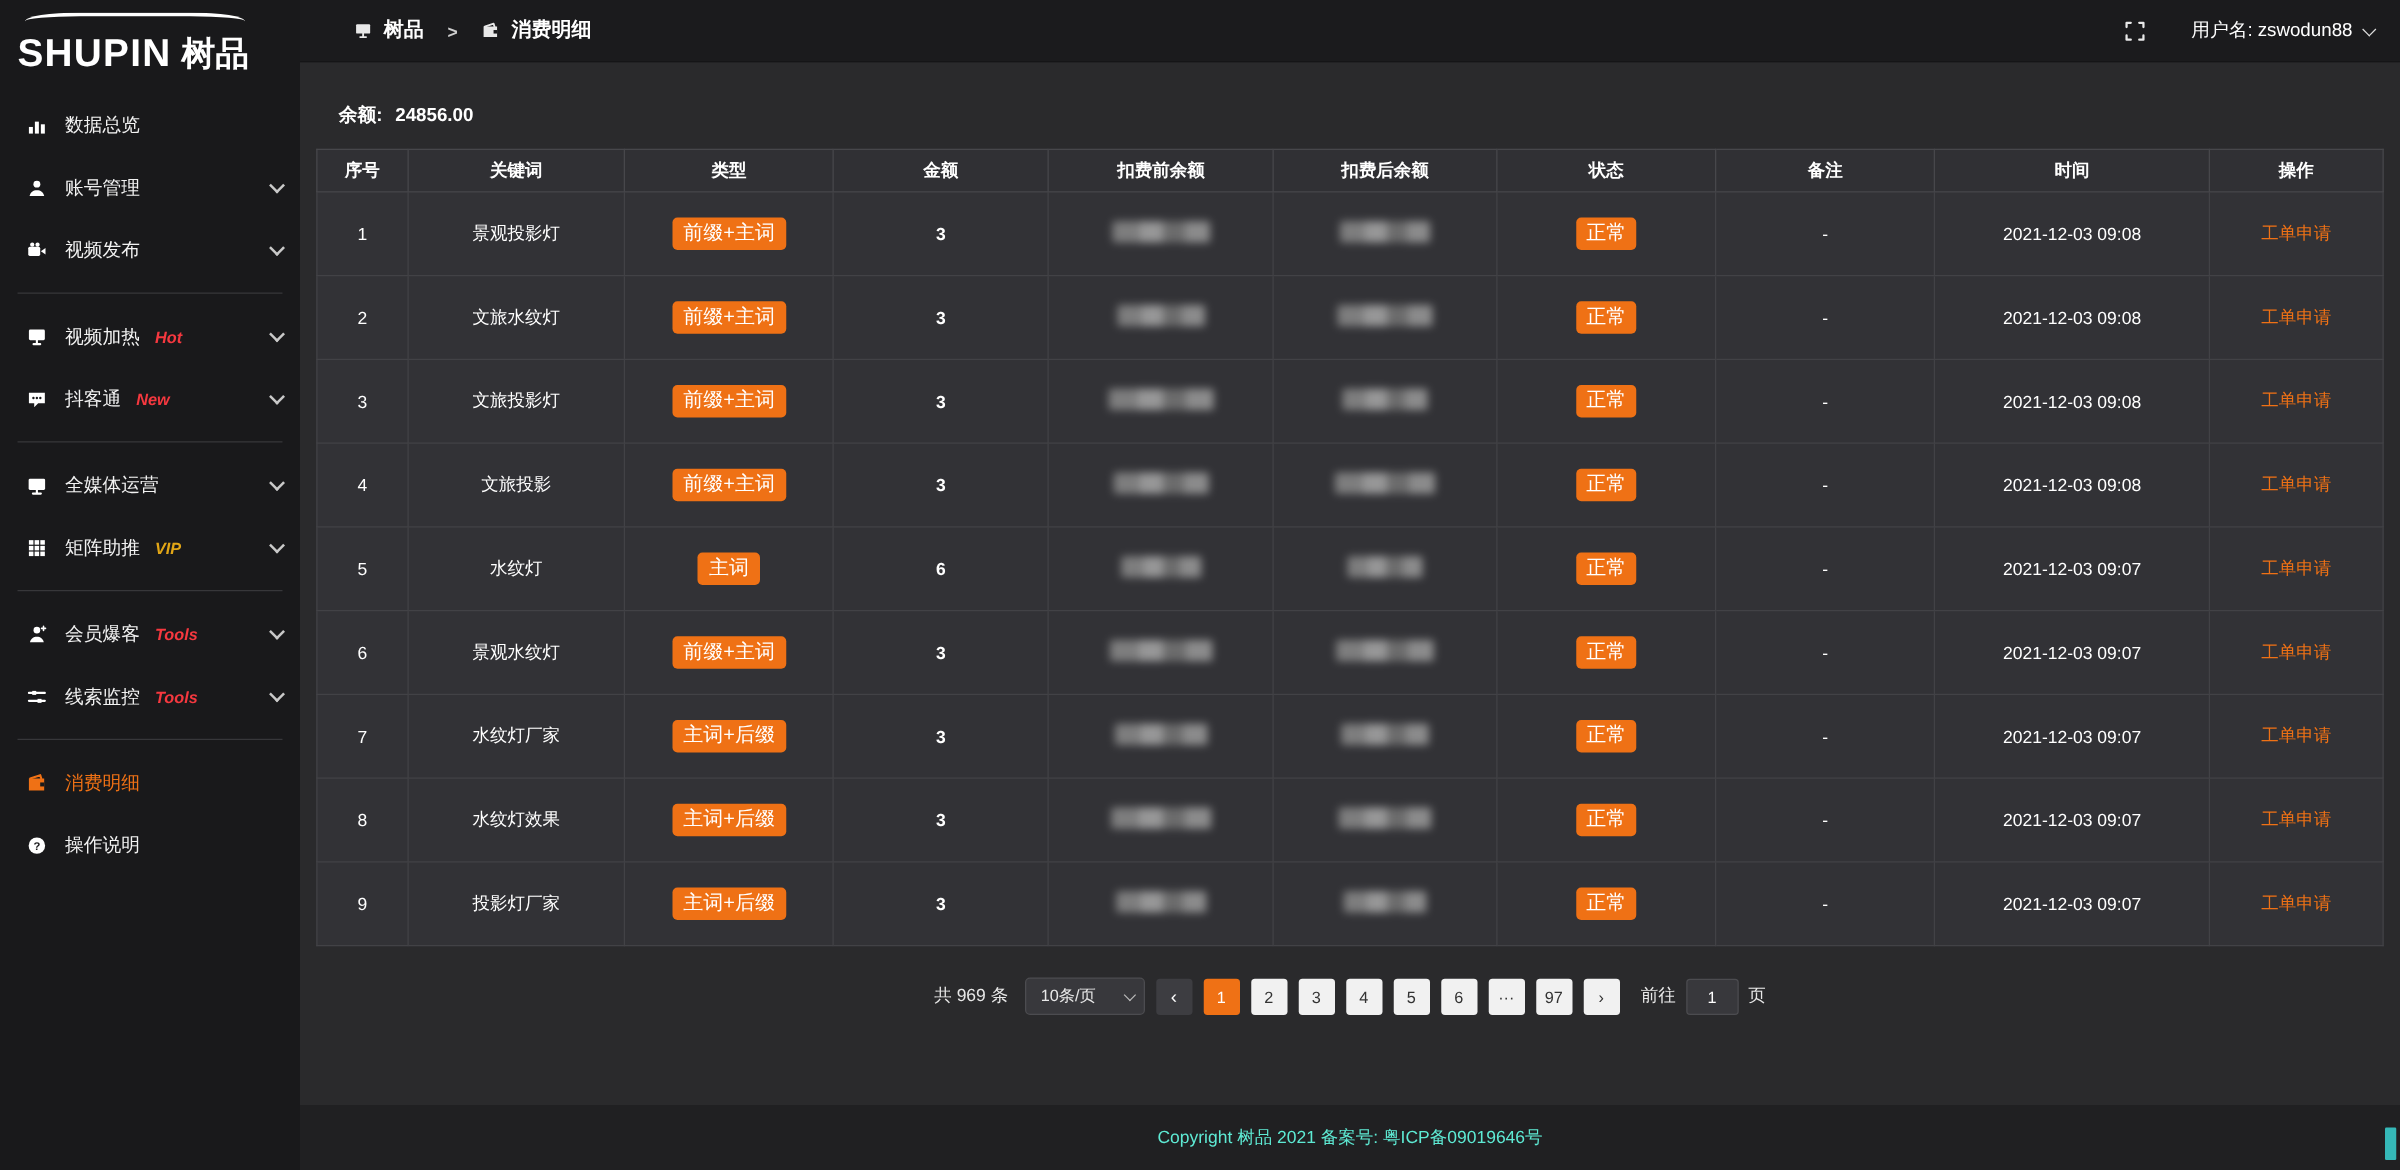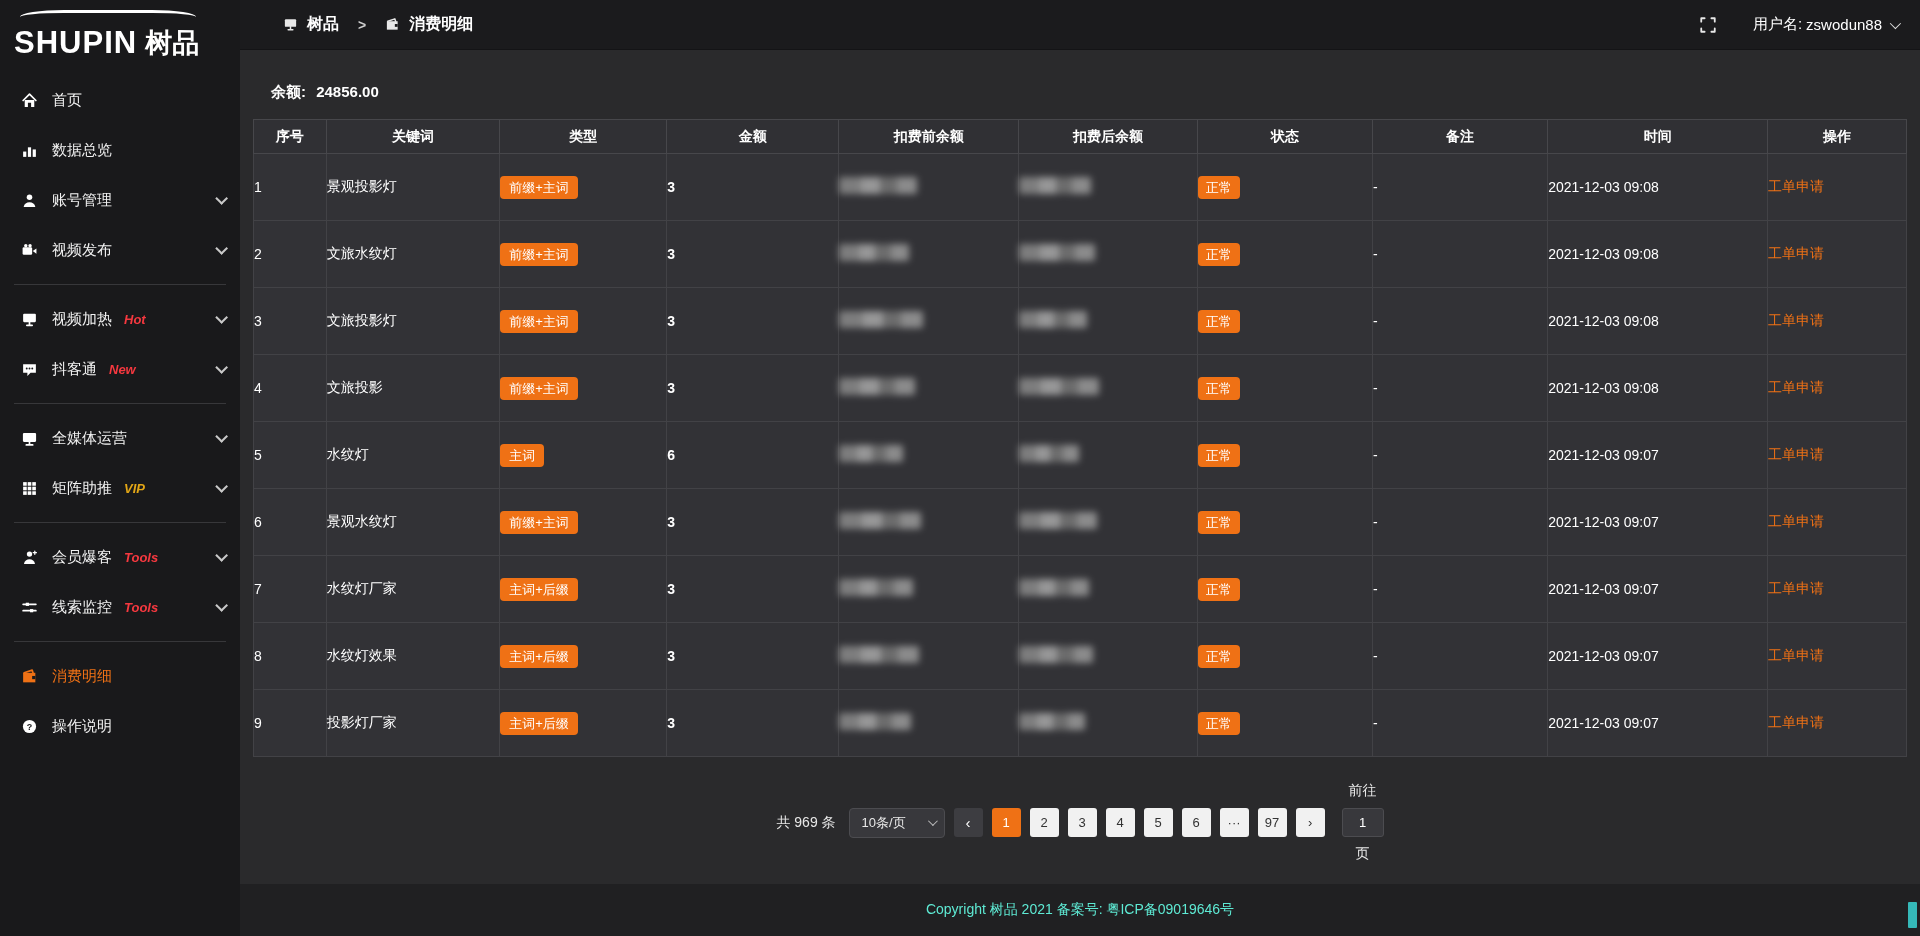--- a/index.html
+++ b/index.html
@@ -37,72 +37,62 @@
   .fs-btn { width:18px; height:18px; cursor:pointer; color:#e8e8e8; display:inline-flex; }
   .fs-btn svg { width:18px; height:18px; }
   .user-chip { display:flex; align-items:center; font-size:15px; cursor:pointer; gap:4px; }
   .user-caret { width:8px; height:8px; border-right:1.5px solid #ddd; border-bottom:1.5px solid #ddd; transform:rotate(45deg) translateY(-2px); margin-left:4px; }
 
   
   .content { position:absolute; left:240px; right:0; top:50px; bottom:0; background:#2a2a2c; padding:0 13px; }
   .balance { margin:33px 0 17px 18px; font-size:15px; font-weight:bold; }
   .balance b { margin-left:6px; }
 
-  table.grid { width:100%; border-collapse:collapse; table-layout:fixed; background:#323236; font-size:14px; }
+  table.grid { width:100%; border-collapse:collapse; table-layout:fixed; background:#323236; font-size:14px; text-align:center; }
   .grid th { height:34px; font-weight:bold; background:#303034; border:1px solid #47474b; font-size:14px; color:#fff; }
   .grid td { height:67px; border:1px solid #424246; color:#fff; }
   .type-badge, .status-badge { display:inline-block; background:#ef7115; color:#fff; border-radius:4px;
-    font-size:13px; padding:5px 9px; line-height:1; }
+    font-size:16px; padding:5px 9px; line-height:1; }
   .status-badge { padding:5px 8px; }
   .amount { font-weight:bold; }
   .blur { display:inline-block; height:17px; border-radius:2px; filter:blur(3.5px); opacity:.85;
     background:linear-gradient(90deg,#8b8b8b 0 28%,#a9a9a9 28% 52%,#767676 52% 74%,#9b9b9b 74% 100%); }
   .action-link { color:#ef7115; cursor:pointer; }
 
   
   .pager { display:flex; align-items:center; justify-content:center; gap:9px; margin-top:25px; font-size:14px; color:#e8e8e8; }
   .pg-total { margin-right:4px; }
   .pg-size { background:#38383c; border:1px solid #4c4c50; border-radius:4px; height:30px; min-width:96px;
     display:inline-flex; align-items:center; justify-content:space-between; padding:0 9px 0 12px; cursor:pointer; font-size:13px; }
   .pg-size .caret { width:7px; height:7px; border-right:1.5px solid #bbb; border-bottom:1.5px solid #bbb; transform:rotate(45deg) translateY(-2px); margin-left:8px; }
   .pg-btn { min-width:29px; height:29px; border-radius:3px; display:inline-flex; align-items:center; justify-content:center;
     font-size:13px; cursor:pointer; background:#f1f1f1; color:#333; padding:0 5px; }
   .pg-btn.dark { background:#3d3d41; color:#fff; font-size:15px; }
   .pg-btn.active { background:#ef7115; color:#fff; }
-  .pg-goto { margin-left:8px; display:inline-flex; align-items:center; gap:8px;flex-direction:column; }
+  .pg-goto { margin-left:8px; display:inline-flex; align-items:center; gap:8px; }
   .pg-input { width:42px; height:29px; background:#38383c; border:1px solid #4c4c50; border-radius:3px;
     color:#fff; text-align:center; font-size:13px; font-family:inherit; }
 
   
   .footer { position:absolute; left:240px; right:0; bottom:0; height:52px; background:#202022;
     display:flex; align-items:center; justify-content:center; font-size:14px; color:#5eead4; }
   .chat-nub { position:absolute; right:3px; bottom:8px; width:9px; height:26px; background:#35b8b8; border-radius:1px; cursor:pointer; }
 </style>
 </head>
 <body>
 
 <aside class="sidebar">
   <div class="logo">
     <div class="logo-arc"></div>
     <div class="logo-row">
       <span class="logo-en">SHUPIN</span>
       <span class="logo-cn">树品</span>
     </div>
   </div>
   <nav class="menu" id="menu">
-      <div class="menu-item">
-    <span class="mi-icon">
-          <svg viewBox="0 0 16 16" fill="none" stroke="currentColor" stroke-width="1.6" stroke-linecap="round" stroke-linejoin="round">
-            <path d="M2 8 8 2l6 6" fill="none"></path>
-            <path d="M3.5 7.5V14h3v-4h3v4h3V7.5" fill="currentColor" stroke="none"></path>
-          </svg>
-        </span>
-    <span class="mi-label">首页</span>
-
-  </div>
       <div class="menu-item">
     <span class="mi-icon">
           <svg viewBox="0 0 16 16" fill="none" stroke="currentColor" stroke-width="1.6" stroke-linecap="round" stroke-linejoin="round">
             <rect x="2" y="9" width="3" height="5" fill="currentColor" stroke="none"></rect>
             <rect x="6.5" y="5" width="3" height="9" fill="currentColor" stroke="none"></rect>
             <rect x="11" y="7" width="3" height="7" fill="currentColor" stroke="none"></rect>
           </svg>
         </span>
     <span class="mi-label">数据总览</span>
 

